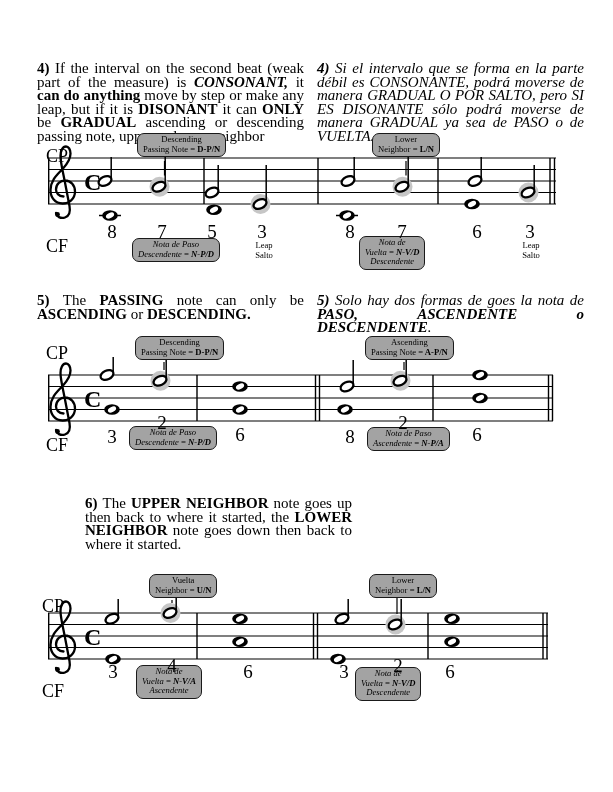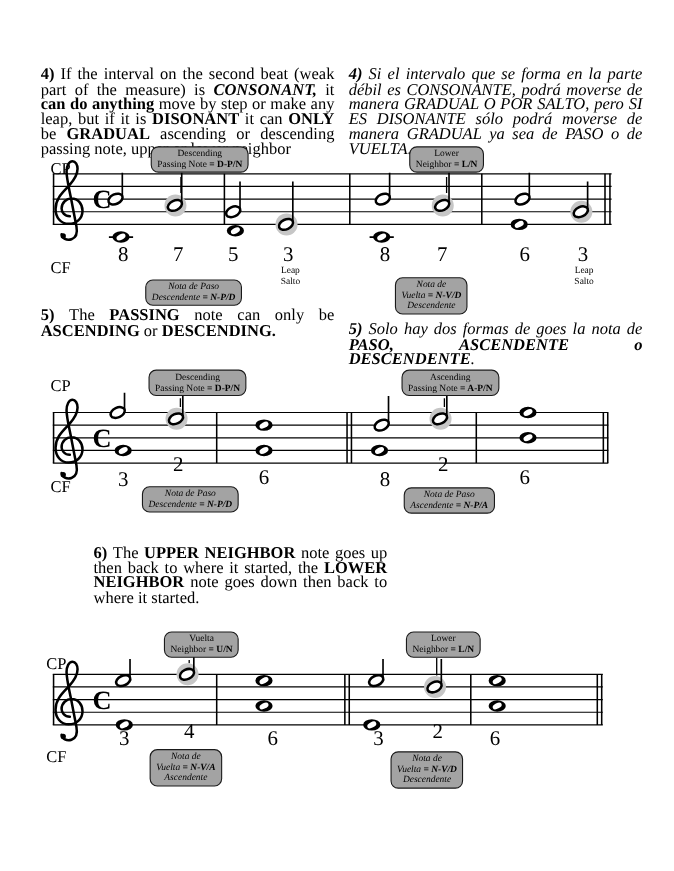--- a/index.html
+++ b/index.html
@@ -2,25 +2,25 @@
 <html><head>
 <meta charset="utf-8">
 <style>
   html,body{margin:0;padding:0;background:#fff;}
   #page{position:relative;width:613px;height:792px;background:#ffffff;overflow:hidden;
         font-family:"Liberation Serif","DejaVu Serif",serif;color:#000;}
   .para{position:absolute;font-size:15px;line-height:13.5px;text-align:justify;letter-spacing:0;}
   .para.es{font-style:italic;}
   .b{font-weight:bold;}
   .i{font-style:italic;}
-  .cpcf{position:absolute;font-size:15px;}
+  .cpcf{position:absolute;font-size:18px;}
   .num{position:absolute;width:28px;margin-left:-14px;text-align:center;font-size:19px;}
   .callout{position:absolute;border:1.2px solid #1a1a1a;border-radius:7px;padding:1px 5px 2px 5px;
            background:#a3a3a3;font-size:8.6px;line-height:9.6px;text-align:center;white-space:nowrap;}
-  .callout.it{font-style:italic;margin-top:16px;}
+  .callout.it{font-style:italic;}
   .callout .eq{font-weight:bold;}
   .leap{position:absolute;width:40px;margin-left:-20px;text-align:center;font-size:8.6px;line-height:9.5px;}
   .leap .salto{}
   svg{position:absolute;left:0;}
   .staffline{stroke:#000;stroke-width:1.1;}
   .barline{stroke:#000;stroke-width:1.4;}
   .stem{stroke:#000;stroke-width:1.5;}
   .conn{stroke:#000;stroke-width:1.2;}
   .ledger{stroke:#000;stroke-width:1.5;}
   .hl{fill:#c6c6c6;}
@@ -31,21 +31,21 @@
   .tsig{font-family:"Liberation Serif",serif;font-weight:bold;font-size:24px;}
 </style>
 </head>
 <body>
 
 <div id="page">
 
   <div class="para" style="left:37px;top:62px;width:267px;"><span class="b">4)  </span><span>If the interval on the second beat (weak part of the measure) is </span><span class="b i">CONSONANT,</span><span> it </span><span class="b">can do anything</span><span> move by step or make any leap, but if it is </span><span class="b">DISONANT</span><span> it can </span><span class="b">ONLY</span><span> be </span><span class="b">GRADUAL</span><span> ascending or descending passing note, upper or lower neighbor</span></div>
   <div class="para es" style="left:317px;top:62px;width:267px;"><span class="b">4)  </span><span>Si el intervalo que se forma en la parte débil es CONSONANTE, podrá moverse de manera GRADUAL O POR SALTO, pero SI ES DISONANTE sólo podrá moverse de manera GRADUAL ya sea de PASO o de VUELTA.</span></div>
 
-  <div class="para" style="left:37px;top:281px;width:267px;"><span class="b">5)  </span><span>The </span><span class="b">PASSING</span><span> note can only be </span><span class="b">ASCENDING</span><span> or </span><span class="b">DESCENDING.</span></div>
+  <div class="para" style="left:37px;top:294px;width:267px;"><span class="b">5)  </span><span>The </span><span class="b">PASSING</span><span> note can only be </span><span class="b">ASCENDING</span><span> or </span><span class="b">DESCENDING.</span></div>
   <div class="para es" style="left:317px;top:294px;width:267px;"><span class="b">5)  </span><span>Solo hay dos formas de goes la nota de </span><span class="b">PASO,</span><span> </span><span class="b">ASCENDENTE o DESCENDENTE</span><span>.</span></div>
 
   <div class="para" style="left:37px;top:497px;width:267px;margin-left:48px;"><span class="b">6)  </span><span>The </span><span class="b">UPPER NEIGHBOR</span><span> note goes up then back to where it started, the </span><span class="b">LOWER NEIGHBOR</span><span> note goes down then back to where it started.</span></div>
 
   <svg style="top:140px;" width="613" height="100" viewBox="0 0 613 100">
     <g>
       <line class="staffline" x1="48" y1="18" x2="556" y2="18"></line>
       <line class="staffline" x1="48" y1="29.5" x2="556" y2="29.5"></line>
       <line class="staffline" x1="48" y1="41" x2="556" y2="41"></line>
       <line class="staffline" x1="48" y1="52.5" x2="556" y2="52.5"></line>

